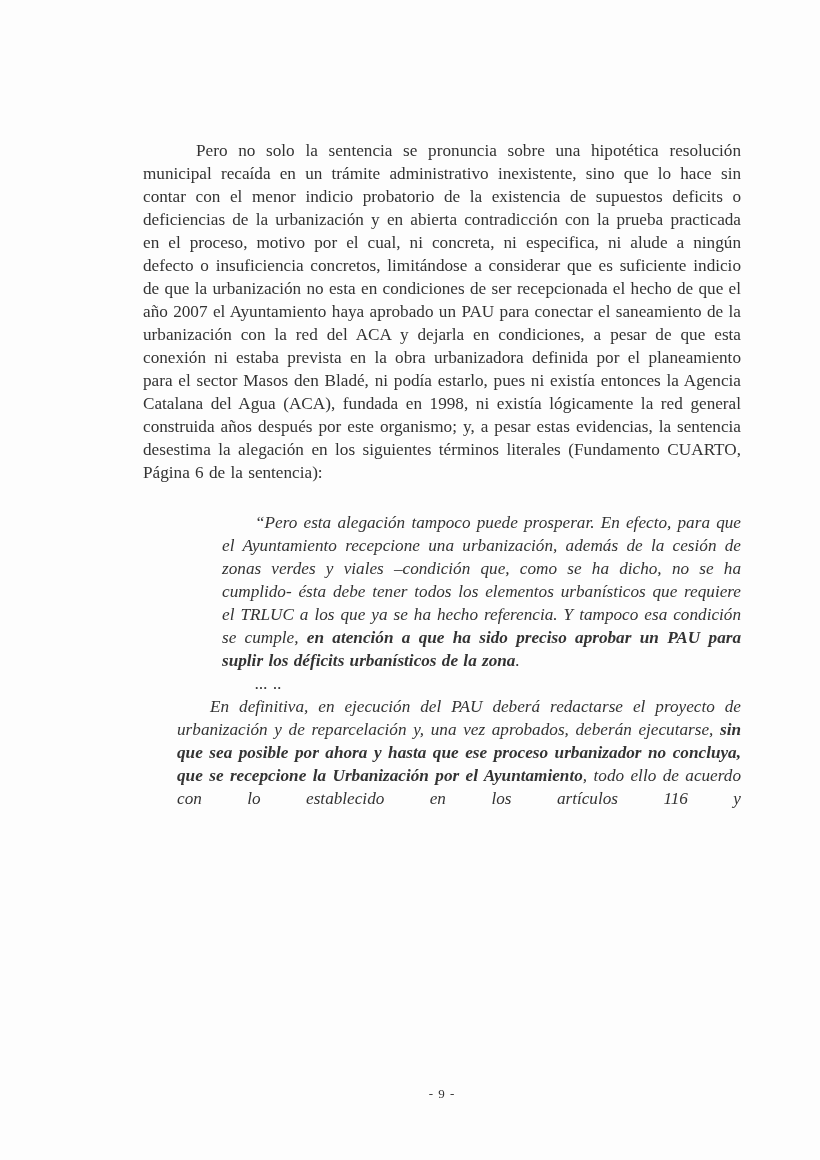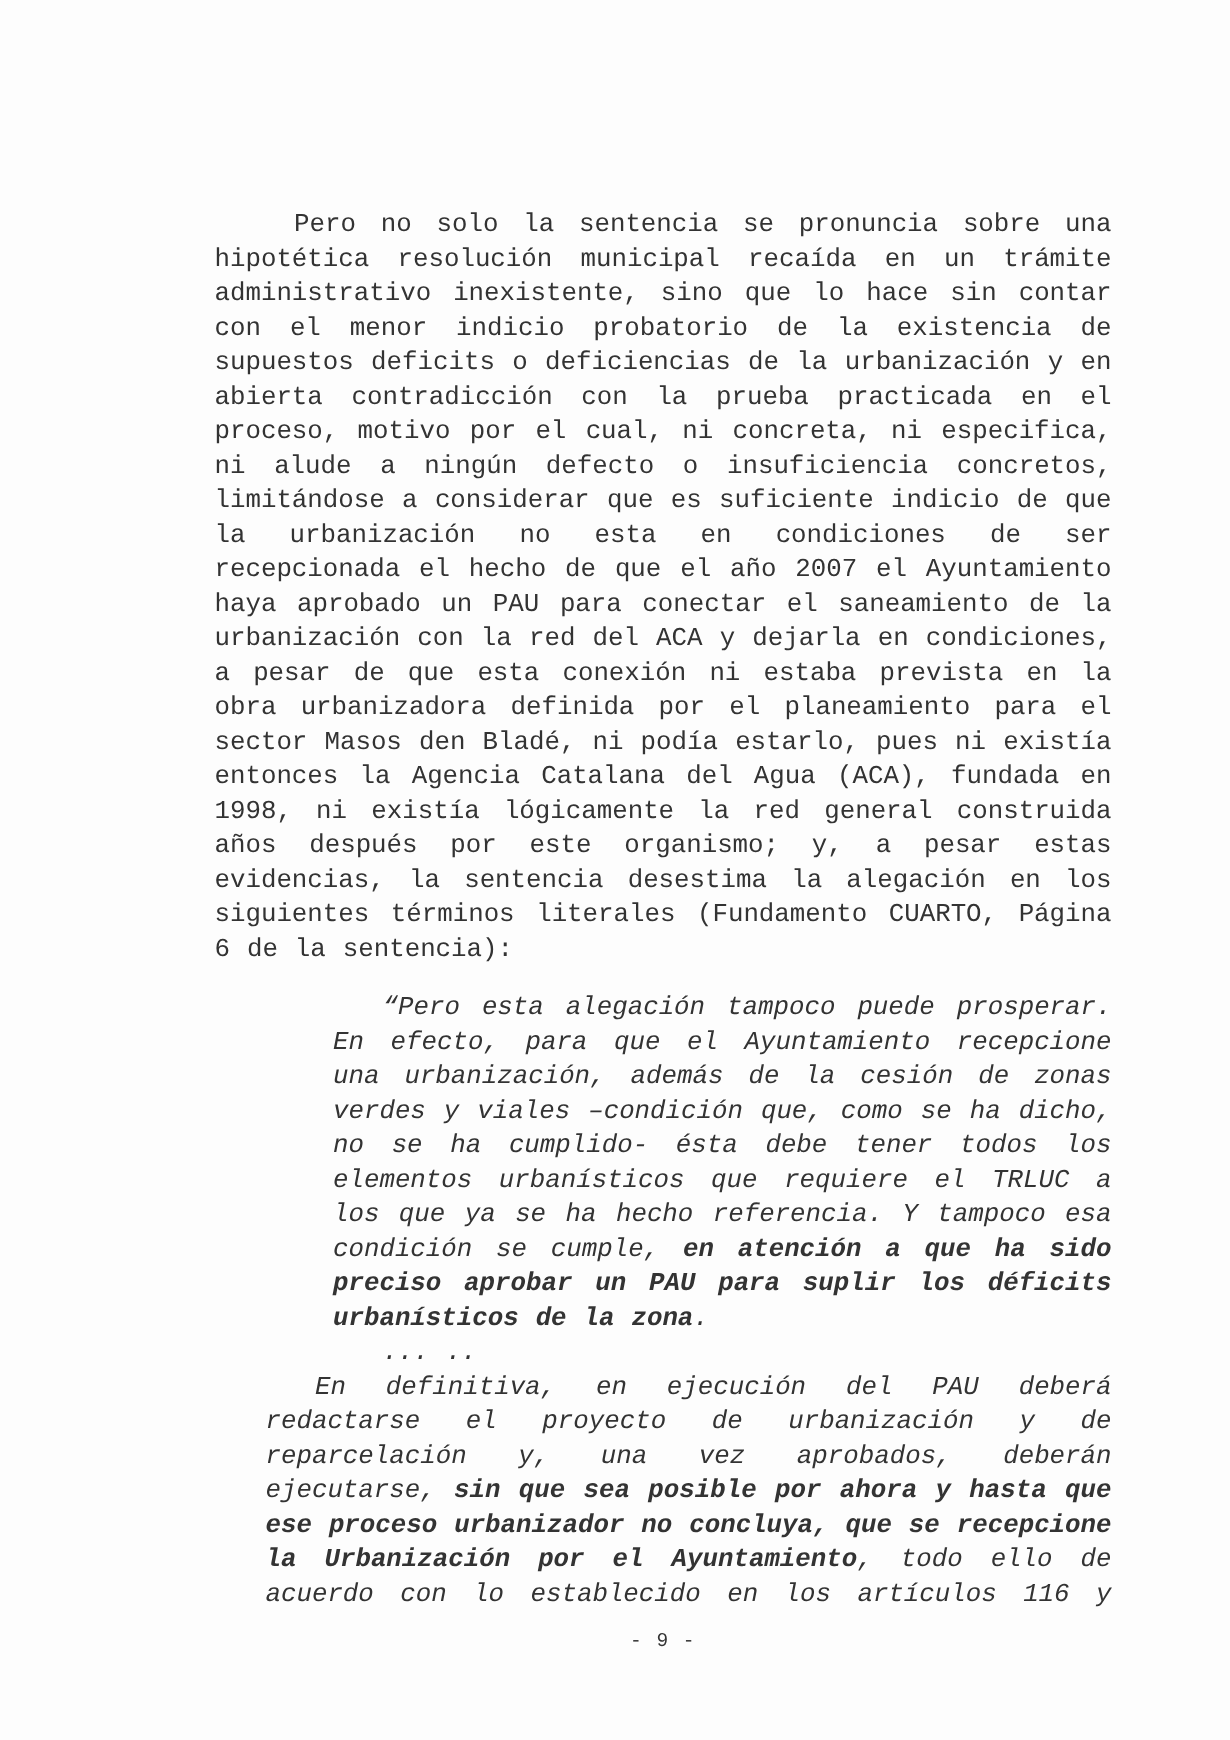--- a/index.html
+++ b/index.html
@@ -11,21 +11,21 @@
     padding:0;
     width:820px;
     height:1160px;
     background:var(--bg-color);
     overflow:hidden;
   }
   .page{
     position:relative;
     width:820px;
     height:1160px;
-    font-family:Liberation Mono, monospace;
+    font-family:Liberation Serif, serif;
     color:var(--text-color);
     background:var(--bg-color);
   }
   .content{
     position:absolute;
     left:143px;
     top:139px;
     width:598px;
   }
   .para{
@@ -38,21 +38,21 @@
   .para.main{
     text-indent:53px;
   }
   .para.quote{
     margin-left:79px;
     text-indent:33px;
     font-style:italic;
   }
   
   .para.main + .para.quote{
-    margin-top:16px;
+    margin-top:27px;
   }
   .para.justify-last{
     text-align-last:justify;
     margin-left:34px;
   }
   .run.bold-italic{
     font-weight:700;
   }
   .footer{
     position:absolute;

